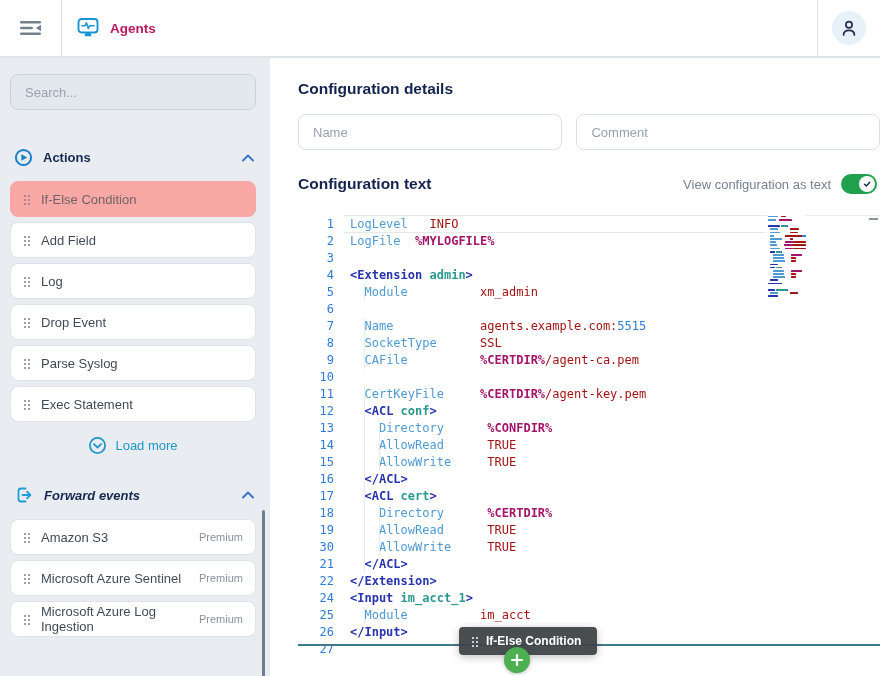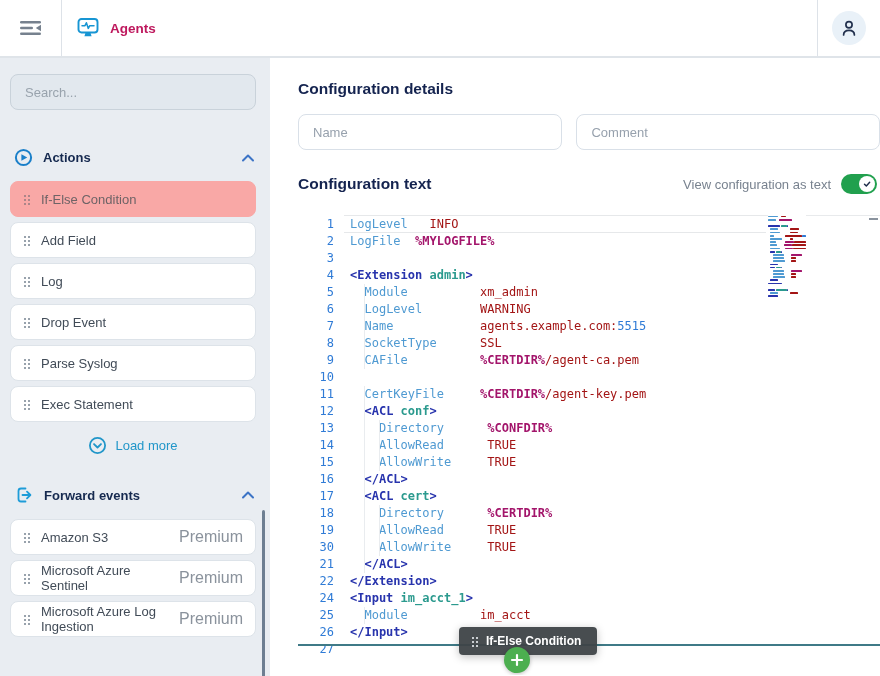--- a/index.html
+++ b/index.html
@@ -22,34 +22,34 @@
   
   .content { flex:1; display:flex; min-height:0; }
 
   
   .sidebar { width:270px; flex:0 0 270px; background:#e9edf2; padding:16px 12px 0 10px;
     position:relative; overflow:hidden; }
   .search { width:246px; height:36px; border:1px solid #c9d2da; border-radius:8px;
     background:#e2e8ee; padding:0 14px; font-size:13px; color:#3c4858; outline:none; }
   .search::placeholder { color:#99a3ad; }
   .sec-head { display:flex; align-items:center; gap:10px; margin:38px 4px 14px 4px; }
-  .sec-head.second { margin-top:30px; }
+  .sec-head.second { margin-top:30px;font-style:italic; }
   .sec-label { font-size:13px; font-weight:bold; color:#15294f; }
   .sec-chev { margin-left:auto; cursor:pointer; display:flex; }
   .side-item { width:246px; height:36px; background:#fff; border:1px solid #dde3e9;
     border-radius:8px; display:flex; align-items:center; gap:11px; padding:0 12px;
     margin-bottom:5px; cursor:grab; }
   .side-item .lbl { font-size:13px; color:#414b57; }
   .side-item.hl { background:#f9a8a6; border-color:#f9a8a6; }
   .side-item.hl .lbl { color:#6e6366; }
   .side-item.hl .dots { color:#ab8589; }
   .dots { width:7px; height:11px; flex:0 0 7px; color:#98a2ac;
     background-image:radial-gradient(circle, currentColor 1.1px, transparent 1.2px);
     background-size:4px 4px; }
-  .badge { margin-left:auto; font-size:16px; color:#8a929c; }
+  .badge { margin-left:auto; font-size:11px; color:#8a929c; }
   .loadmore { display:flex; align-items:center; justify-content:center; gap:8px;
     margin:14px 0 0 0; color:#2196c9; font-size:13px; cursor:pointer; width:246px; }
   .side-scrollbar { position:absolute; right:5px; top:452px; width:3px; height:200px;
     background:#6e7f92; border-radius:2px; }
 
   
   .main { flex:1; background:#fff; padding:22px 0 0 28px; position:relative; min-width:0; }
   .h-main { font-size:15.5px; font-weight:bold; color:#14234f; }
   .fields { display:flex; gap:14px; margin-top:16px; }
   .tfield { height:36px; border:1px solid #d9e0e8; border-radius:8px; padding:0 14px;
@@ -262,21 +262,20 @@
             <div class="row">
               <span class="ln">4</span>
               <span class="code"><span class="tk-tag">&lt;Extension</span><span> </span><span class="tk-att">admin</span><span class="tk-tag">&gt;</span></span>
             </div>
             <div class="row">
               <span class="ln">5</span>
               <span class="code"><i class="guide" style="left: 2ch;"></i><span>  </span><span class="tk-kw">Module</span><span>          </span><span class="tk-val">xm_admin</span></span>
             </div>
             <div class="row">
               <span class="ln">6</span>
-              <span class="code"><i class="guide" style="left: 2ch;"></i><span>  </span><span class="tk-kw">LogLevel</span><span>        </span><span class="tk-val">WARNING</span></span>
             </div>
             <div class="row">
               <span class="ln">7</span>
               <span class="code"><i class="guide" style="left: 2ch;"></i><span>  </span><span class="tk-kw">Name</span><span>            </span><span class="tk-val">agents.example.com:</span><span class="tk-num">5515</span></span>
             </div>
             <div class="row">
               <span class="ln">8</span>
               <span class="code"><i class="guide" style="left: 2ch;"></i><span>  </span><span class="tk-kw">SocketType</span><span>      </span><span class="tk-val">SSL</span></span>
             </div>
             <div class="row">

